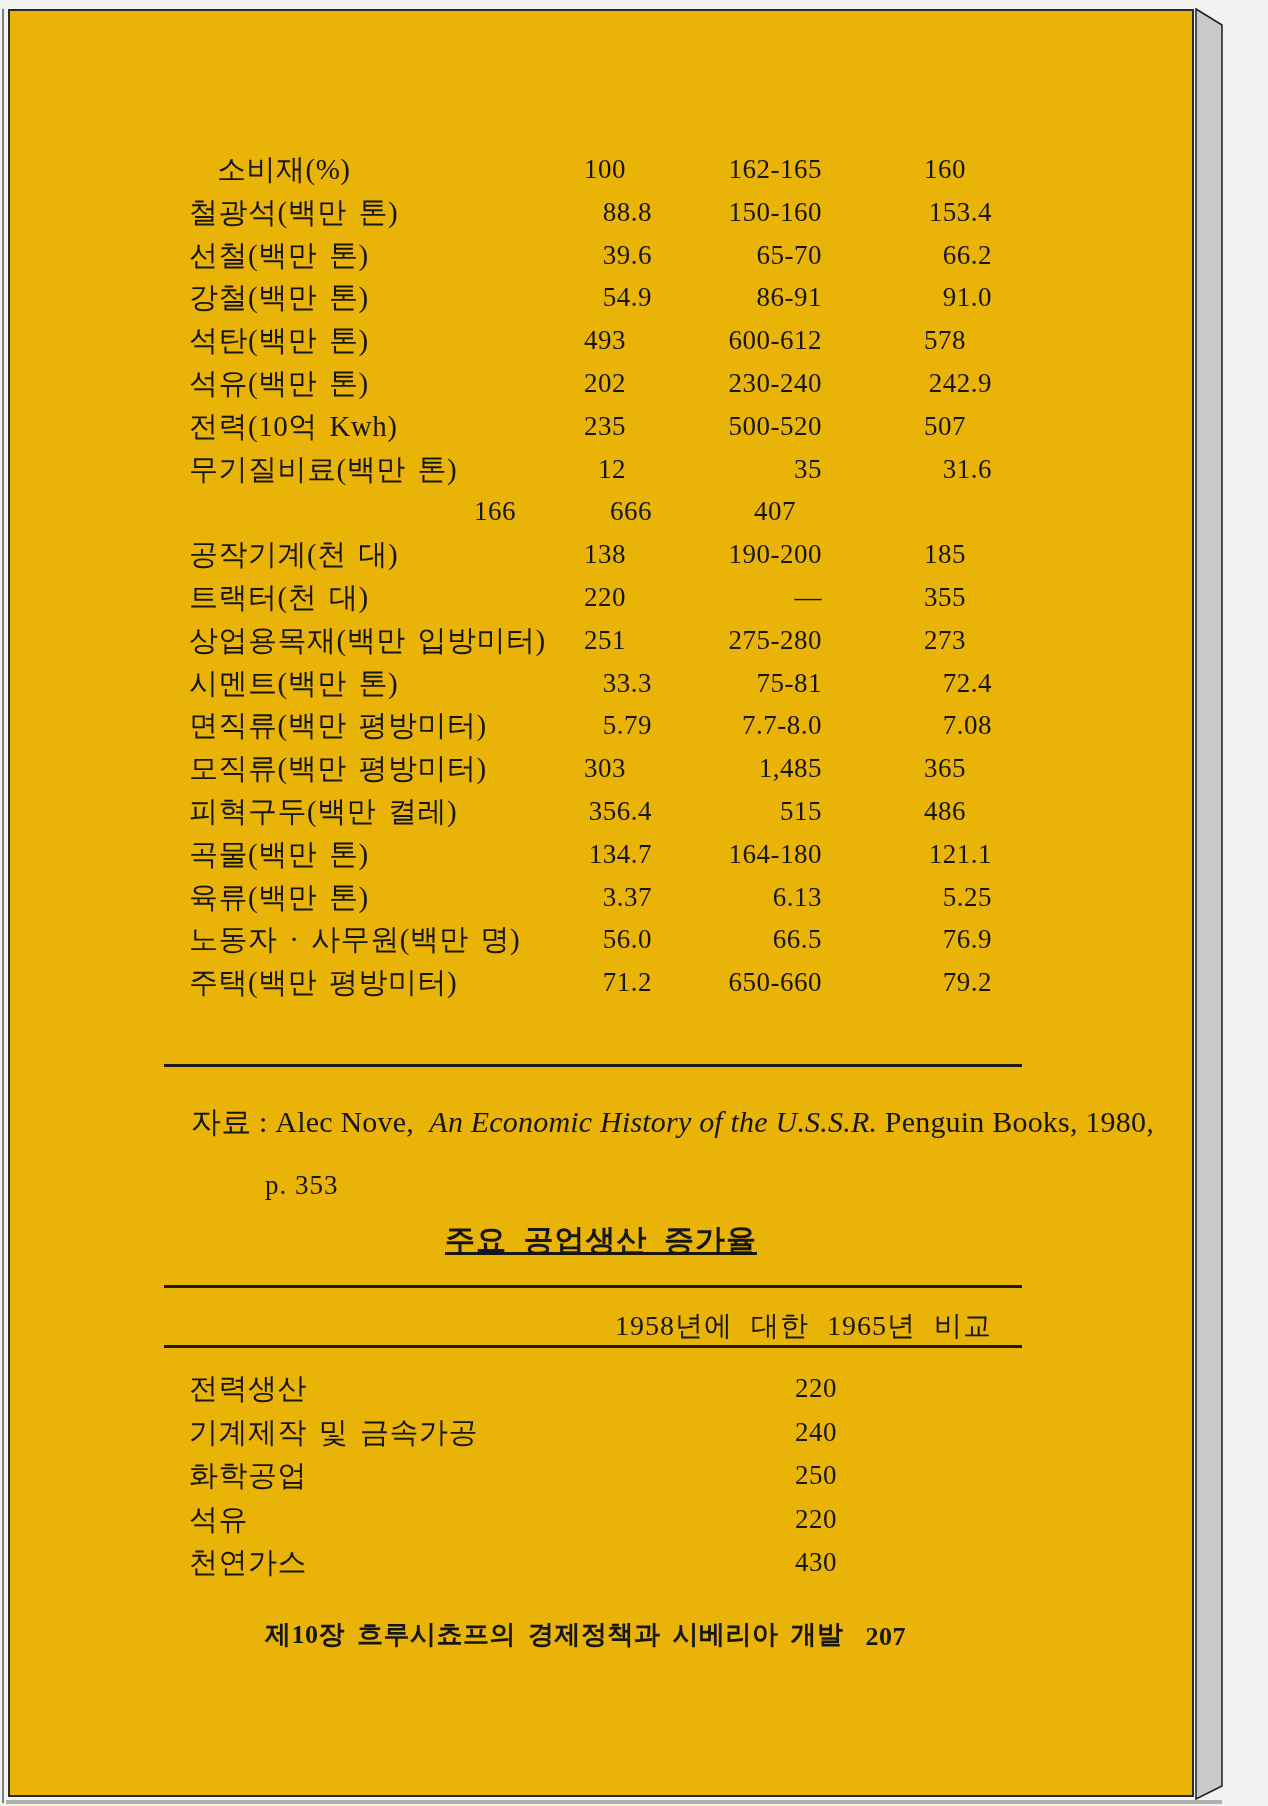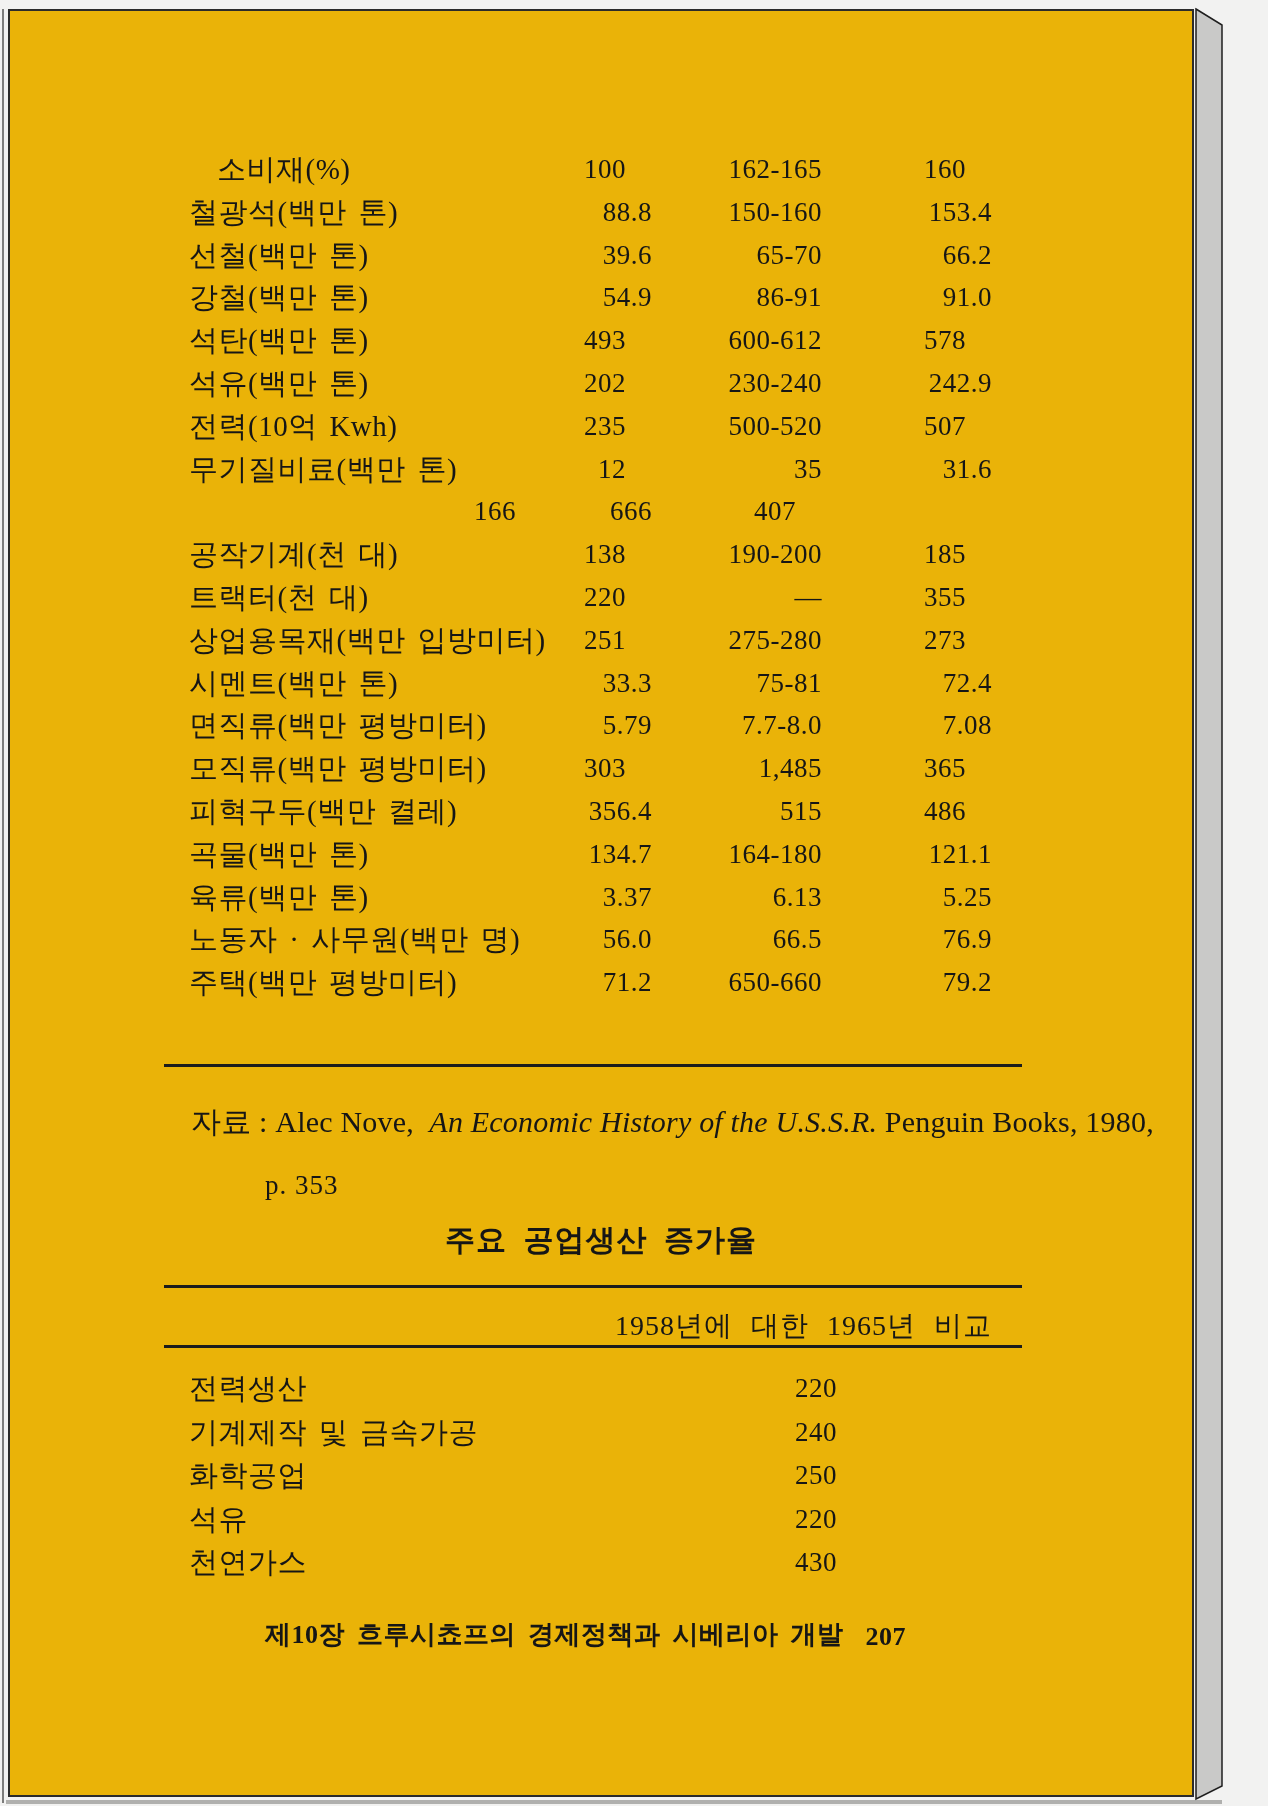--- a/index.html
+++ b/index.html
@@ -49,21 +49,21 @@
     font-size:30px;white-space:pre;letter-spacing:.2px;
   }
   .source-line1 .ital{font-style:italic;}
   .source-line2{
     position:absolute;left:255px;top:1159px;
     font-size:27px;letter-spacing:1px;text-align:right;
   }
   
   .t2-title{
     position:absolute;left:162px;top:1209px;width:858px;
-    text-align:center;font-size:30px;font-weight:700;letter-spacing:1px;word-spacing:8px;
+    text-align:center;font-size:30px;font-weight:700;letter-spacing:1px;word-spacing:8px;text-decoration:underline;
   }
   .rule-t2-top{top:1274px;}
   .t2-header{
     position:absolute;left:162px;top:1296px;width:858px;
     box-sizing:border-box;padding-right:38px;
     text-align:right;font-size:28px;letter-spacing:1px;word-spacing:10px;
   }
   .rule-t2-mid{top:1334px;}
   .t2{
     position:absolute;left:162px;top:1356px;width:858px;

